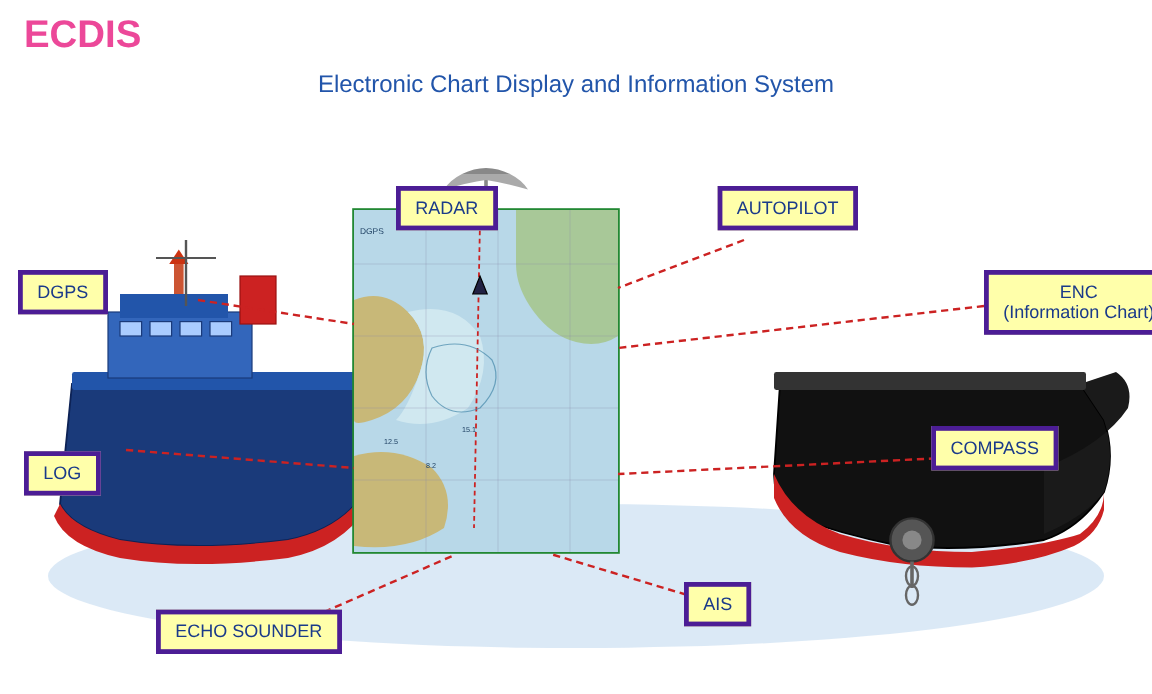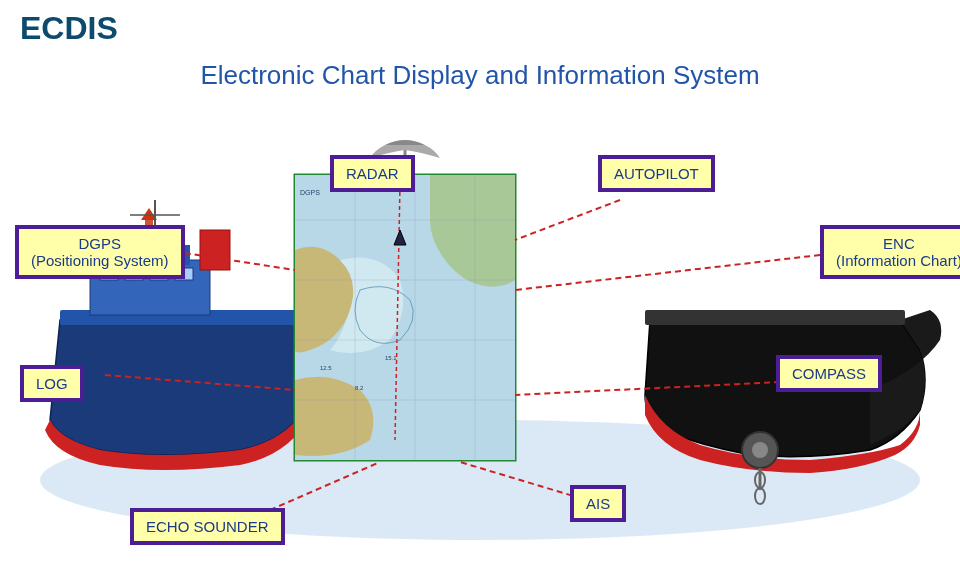--- a/index.html
+++ b/index.html
@@ -11,30 +11,30 @@
       overflow: hidden;
       position: relative;
     }
 
     .page-title {
       position: absolute;
       top: 10px;
       left: 20px;
       font-size: 32px;
       font-weight: bold;
-      color: #0c4a6e;
+      color: #ec4899;
     }
 
     .subtitle {
       position: absolute;
       top: 60px;
       left: 0;
       right: 0;
       text-align: center;
-      font-size: 26px;
+      font-size: 20px;
       color: #2255aa;
     }
 
     
     .diagram-svg {
       position: absolute;
       top: 0;
       left: 0;
       width: 960px;
       height: 578px;
@@ -68,21 +68,21 @@
       top: 225px;
       left: 15px;
     }
 
     #label-enc {
       top: 225px;
       left: 820px;
     }
 
     #label-log {
-      top: 365px;
+      top: 376px;
       left: 20px;
     }
 
     #label-compass {
       top: 355px;
       left: 776px;
       text-align: right;
     }
 
     #label-echo {
@@ -209,21 +209,20 @@
   </g>
 
 </svg>
 
 <div class="label-box" id="label-radar">RADAR</div>
 
 <div class="label-box" id="label-autopilot">AUTOPILOT</div>
 
 <div class="label-box" id="label-dgps">
   <span>DGPS</span><br>
-  <span>(Positioning System)</span>
 </div>
 
 <div class="label-box" id="label-enc">
   <span>ENC</span><br>
   <span>(Information Chart)</span>
 </div>
 
 <div class="label-box" id="label-log">LOG</div>
 
 <div class="label-box" id="label-compass">COMPASS</div>

